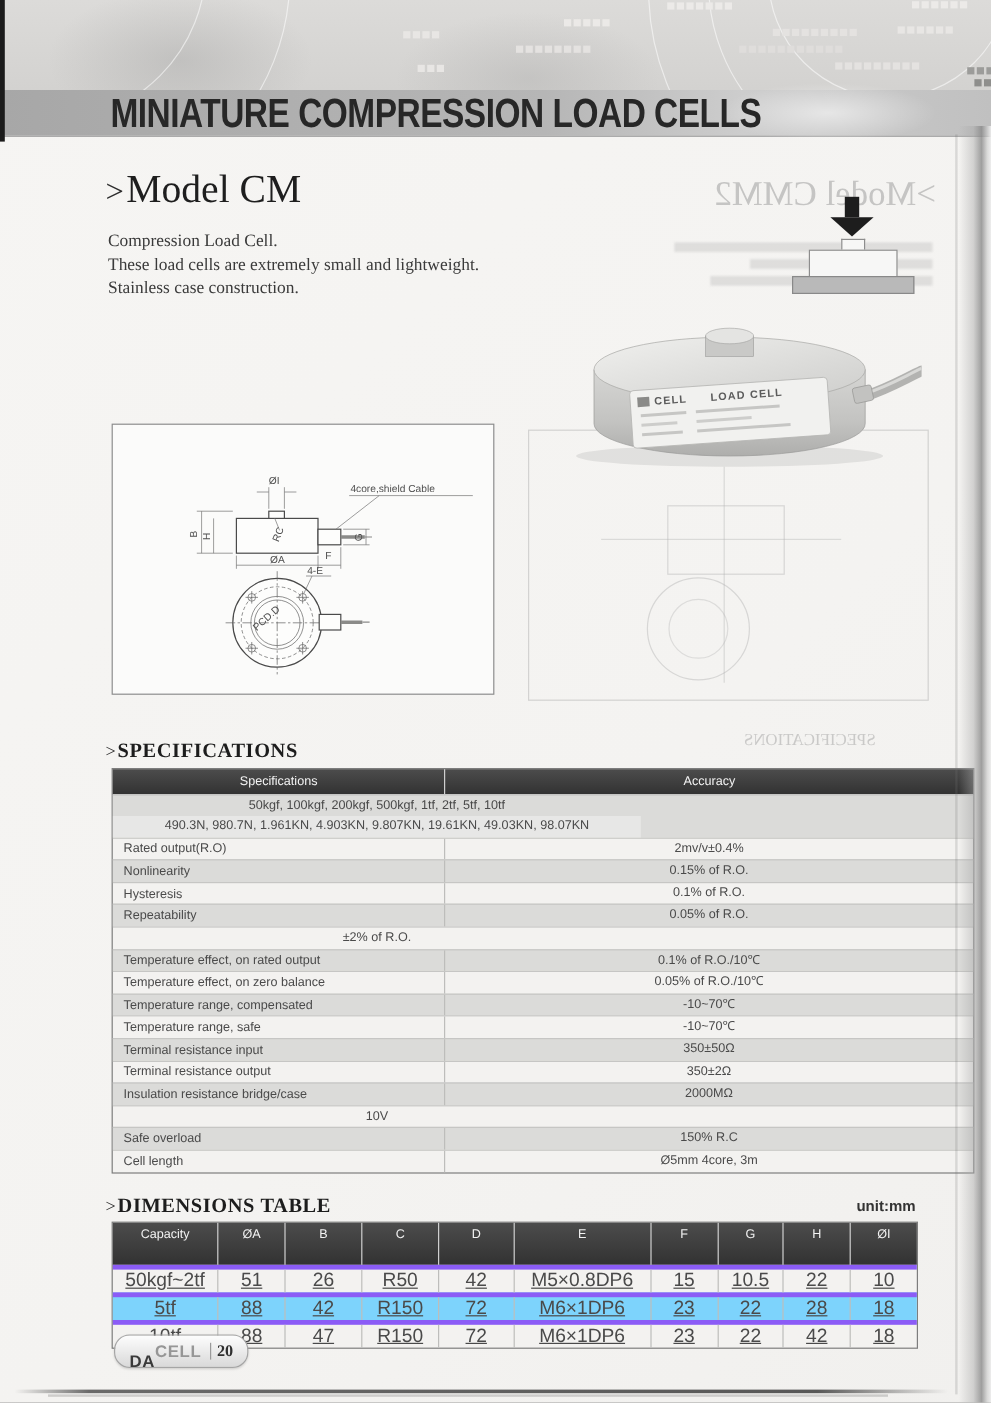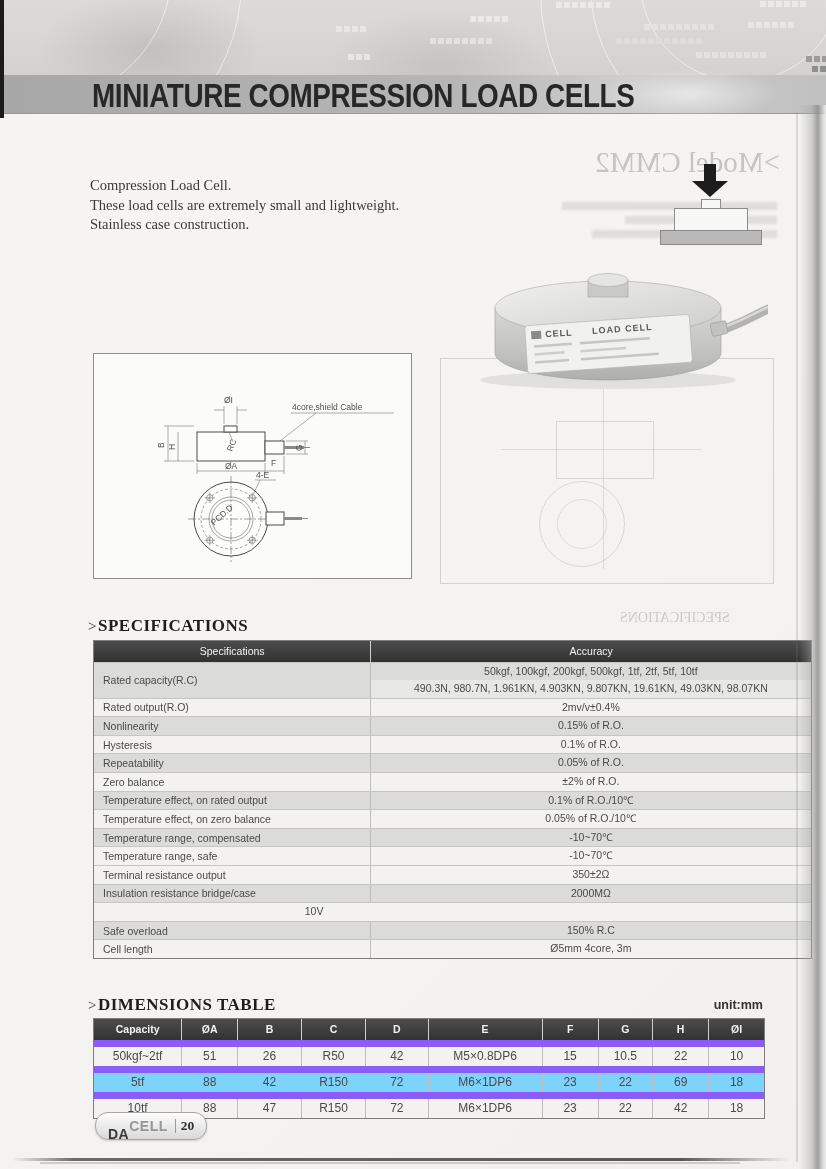--- a/index.html
+++ b/index.html
@@ -27,21 +27,21 @@
   .edge-right{position:absolute;left:799px;top:105px;width:27px;height:1064px;
         background:linear-gradient(to right,rgba(180,180,180,0),rgba(168,168,168,0.45) 45%,rgba(138,138,138,0.8) 70%,rgba(205,205,205,0.65) 88%,rgba(238,238,238,0.95));}
   .fold-line{position:absolute;left:796px;top:112px;width:2px;height:1050px;background:rgba(120,120,120,0.22);}
   .edge-bottom{position:absolute;left:12px;top:1158px;width:778px;height:3px;
         background:linear-gradient(to right,rgba(60,60,60,0),rgba(60,60,60,0.75) 8%,rgba(50,50,50,0.8) 86%,rgba(60,60,60,0));}
   .edge-bottom2{position:absolute;left:40px;top:1162px;width:700px;height:2px;background:rgba(90,90,90,0.25);}
   
   .model-heading{position:absolute;left:88px;top:140px;font-family:"Liberation Serif",serif;
         font-size:33px;color:#1e1e1e;}
   .model-heading .marker{font-size:27px;color:#2e2e2e;margin-right:2px;}
-  .model-desc{position:absolute;left:90px;top:176px;font-family:"Liberation Serif",serif;
+  .model-desc{position:absolute;left:90px;top:192px;font-family:"Liberation Serif",serif;
         font-size:14.5px;line-height:19.5px;color:#3a3a3a;}
   
   .ghost{pointer-events:none;}
   .ghost-model{position:absolute;left:558px;top:146px;width:222px;font-family:"Liberation Serif",serif;
         font-size:29px;color:rgba(150,150,150,0.5);transform:scaleX(-1);filter:blur(0.4px);white-space:nowrap;}
   .ghost-lines{position:absolute;left:545px;top:196px;width:232px;}
   .ghost-lines div{height:8px;margin:6px 0;background:rgba(165,165,165,0.28);filter:blur(1px);}
   .ghost-spec{position:absolute;left:620px;top:610px;font-family:"Liberation Serif",serif;font-size:14px;
         color:rgba(150,150,150,0.45);transform:scaleX(-1);filter:blur(0.4px);}
   .ghost-dim{position:absolute;left:446px;top:901px;font-family:"Liberation Serif",serif;font-size:13.5px;
@@ -86,24 +86,24 @@
   .spec-header .h2{width:61.4%;text-align:center;line-height:20.5px;}
   .spec-row{display:flex;border-top:1px solid #c6c6c4;font-size:10.5px;color:#4a4a4a;}
   .spec-row.shaded{background:#dbdbd9;}
   .spec-label{width:38.6%;padding-left:9px;box-sizing:border-box;border-right:1px solid #bdbdbb;
         display:flex;align-items:center;}
   .spec-value{width:61.4%;text-align:center;}
   .spec-value-line{line-height:17.6px;height:17.6px;}
   .spec-value-line + .spec-value-line{background:rgba(255,255,255,0.35);}
   
   .dim-table{position:absolute;left:93px;top:1018px;width:670px;border:1px solid #7d7d7d;background:#f3f2f0;}
-  .dim-header{display:flex;height:21px;background:linear-gradient(#4c4c4c,#323232);color:#f2f2f2;font-size:10.5px;font-weight:bold;}
+  .dim-header{display:flex;height:35px;background:linear-gradient(#4c4c4c,#323232);color:#f2f2f2;font-size:10.5px;}
   .dim-cell{text-align:center;line-height:21px;border-right:1px solid #cfcfcf;overflow:hidden;}
   .dim-cell:last-child{border-right:none;}
-  .dim-row{display:flex;height:19px;border-top:7px solid #8b5cf6;font-size:12px;color:#4a4a4a;}
+  .dim-row{display:flex;height:19px;border-top:4px solid #8b5cf6;font-size:16px;color:#4a4a4a;text-decoration:underline;}
   .dim-row.shaded{background:#7dd3fc;}
   .dim-row .dim-cell{line-height:19px;border-right:1px solid #bdbdbb;}
   .dim-row .dim-cell:last-child{border-right:none;}
   
   .footer-logo{position:absolute;left:95px;top:1112px;height:26px;padding:0 12px;border:1px solid #a5a5a5;
         border-radius:13px;background:linear-gradient(#fdfdfd,#d9d9d9);display:flex;align-items:center;
         box-shadow:0 1px 2px rgba(0,0,0,0.15);}
   .footer-logo .da{font-weight:700;font-size:14px;color:#3a3a3a;letter-spacing:0.5px;margin-top:16px;}
   .footer-logo .cell{font-weight:700;font-size:14px;color:#969696;letter-spacing:0.5px;}
   .footer-logo .divider{width:1px;height:14px;background:#9a9a9a;margin:0 5px 0 7px;}
@@ -214,20 +214,21 @@
   <div class="ghost ghost-spec">SPECIFICATIONS</div>
   <div class="ghost ghost-dim">DIMENSIONS TABLE</div>
   <div class="ghost ghost-box">
     <div class="g-rect"></div>
     <div class="g-circ"></div>
     <div class="g-circ2"></div>
     <div class="g-line" style="left:162px;top:30px;width:1px;height:180px;"></div>
     <div class="g-line" style="left:60px;top:90px;width:200px;height:1px;"></div>
   </div>
 
+  <div class="model-heading"><span class="marker">&gt;</span><span>Model CM</span></div>
   <div class="model-desc">
     <div>Compression Load Cell.</div>
     <div>These load cells are extremely small and lightweight.</div>
     <div>Stainless case construction.</div>
   </div>
 
   <div class="pictogram">
     <div class="pict-arrow-shaft"></div>
     <div class="pict-arrow-head"></div>
     <div class="pict-nub"></div>
@@ -349,21 +350,20 @@
 
   <div class="section-heading spec-heading"><span class="marker">&gt;</span><span>SPECIFICATIONS</span></div>
 
   <div class="spec-table">
     <div class="spec-header">
       <div class="h1">Specifications</div>
       <div class="h2">Accuracy</div>
     </div>
     <div>
         <div class="spec-row shaded">
-          <div class="spec-label">Rated capacity(R.C)</div>
           <div class="spec-value">
             <div class="spec-value-line">50kgf, 100kgf, 200kgf, 500kgf, 1tf, 2tf, 5tf, 10tf</div>
             <div class="spec-value-line">490.3N, 980.7N, 1.961KN, 4.903KN, 9.807KN, 19.61KN, 49.03KN, 98.07KN</div>
           </div>
         </div>
         <div class="spec-row">
           <div class="spec-label">Rated output(R.O)</div>
           <div class="spec-value">
             <div class="spec-value-line">2mv/v±0.4%</div>
           </div>
@@ -380,21 +380,20 @@
             <div class="spec-value-line">0.1% of R.O.</div>
           </div>
         </div>
         <div class="spec-row shaded">
           <div class="spec-label">Repeatability</div>
           <div class="spec-value">
             <div class="spec-value-line">0.05% of R.O.</div>
           </div>
         </div>
         <div class="spec-row">
-          <div class="spec-label">Zero balance</div>
           <div class="spec-value">
             <div class="spec-value-line">±2% of R.O.</div>
           </div>
         </div>
         <div class="spec-row shaded">
           <div class="spec-label">Temperature effect, on rated output</div>
           <div class="spec-value">
             <div class="spec-value-line">0.1% of R.O./10℃</div>
           </div>
         </div>
@@ -407,20 +406,26 @@
         <div class="spec-row shaded">
           <div class="spec-label">Temperature range, compensated</div>
           <div class="spec-value">
             <div class="spec-value-line">-10~70℃</div>
           </div>
         </div>
         <div class="spec-row">
           <div class="spec-label">Temperature range, safe</div>
           <div class="spec-value">
             <div class="spec-value-line">-10~70℃</div>
+          </div>
+        </div>
+        <div class="spec-row shaded">
+          <div class="spec-label">Terminal resistance input</div>
+          <div class="spec-value">
+            <div class="spec-value-line">350±50Ω</div>
           </div>
         </div>
         <div class="spec-row">
           <div class="spec-label">Terminal resistance output</div>
           <div class="spec-value">
             <div class="spec-value-line">350±2Ω</div>
           </div>
         </div>
         <div class="spec-row shaded">
           <div class="spec-label">Insulation resistance bridge/case</div>
@@ -479,21 +484,21 @@
         </div>
         <div class="dim-row shaded">
           <div class="dim-cell" style="flex: 135 1 0%;">5tf</div>
           <div class="dim-cell" style="flex: 85 1 0%;">88</div>
           <div class="dim-cell" style="flex: 97 1 0%;">42</div>
           <div class="dim-cell" style="flex: 98 1 0%;">R150</div>
           <div class="dim-cell" style="flex: 95 1 0%;">72</div>
           <div class="dim-cell" style="flex: 175 1 0%;">M6×1DP6</div>
           <div class="dim-cell" style="flex: 85 1 0%;">23</div>
           <div class="dim-cell" style="flex: 83 1 0%;">22</div>
-          <div class="dim-cell" style="flex: 85 1 0%;">69</div>
+          <div class="dim-cell" style="flex: 85 1 0%;">28</div>
           <div class="dim-cell" style="flex: 85 1 0%;">18</div>
         </div>
         <div class="dim-row">
           <div class="dim-cell" style="flex: 135 1 0%;">10tf</div>
           <div class="dim-cell" style="flex: 85 1 0%;">88</div>
           <div class="dim-cell" style="flex: 97 1 0%;">47</div>
           <div class="dim-cell" style="flex: 98 1 0%;">R150</div>
           <div class="dim-cell" style="flex: 95 1 0%;">72</div>
           <div class="dim-cell" style="flex: 175 1 0%;">M6×1DP6</div>
           <div class="dim-cell" style="flex: 85 1 0%;">23</div>

